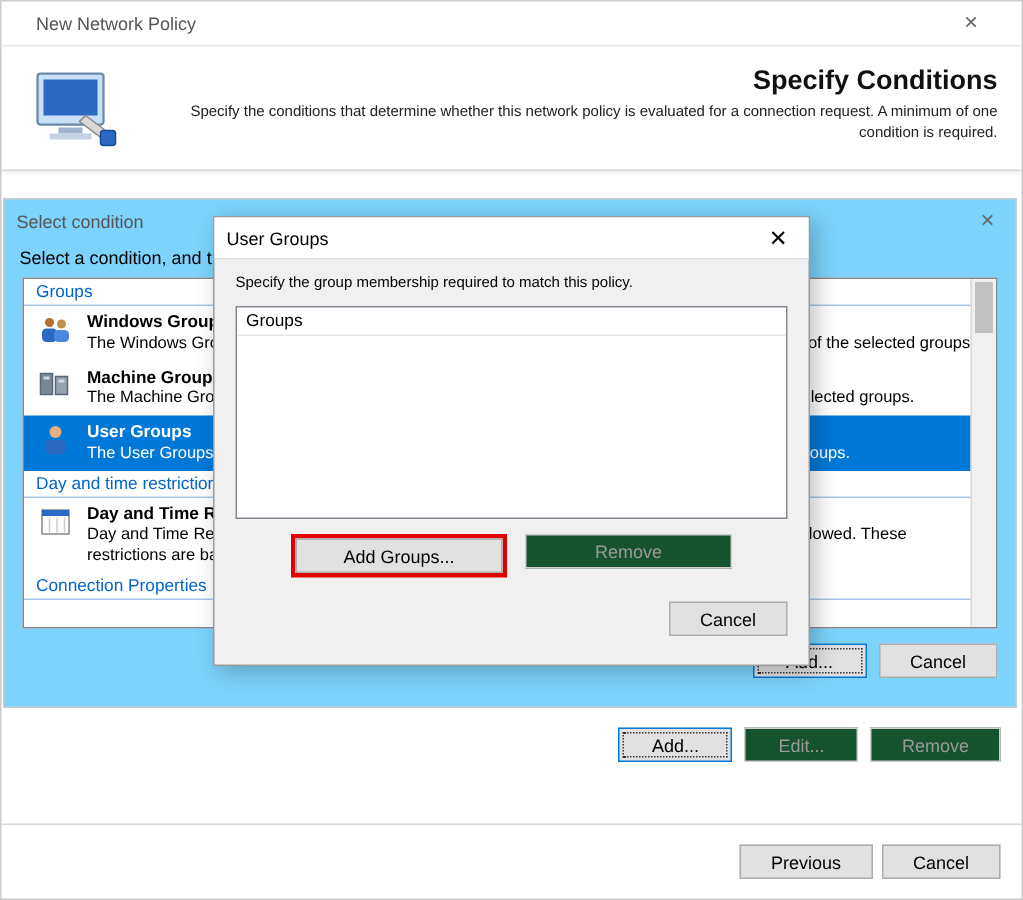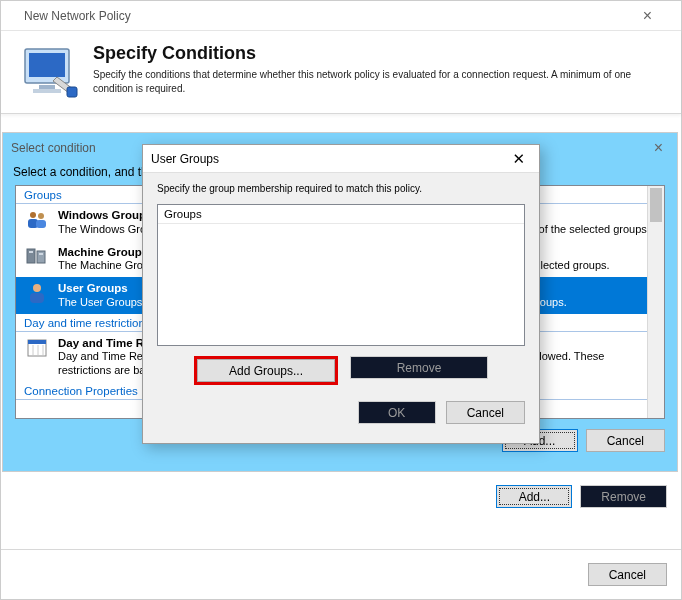--- a/index.html
+++ b/index.html
@@ -31,20 +31,21 @@
     color: #555;
     font-size: 12px;
   }
   .wizard-titlebar .title { flex: 1; }
   .wizard-close { font-size: 16px; color: #666; padding: 0 6px; }
   .wizard-header {
     display: flex;
     padding: 10px 16px 10px 18px;
     border-bottom: 1px solid #d8d8d8;
     box-shadow: 0 2px 3px rgba(0,0,0,0.05);
+    text-align: right;
   }
   .wizard-icon {
     width: 62px; height: 62px;
     flex: 0 0 62px;
     margin-right: 12px;
     display: flex; align-items: center; justify-content: center;
   }
   .wizard-header-text { flex: 1; }
   .wizard-header-text h1 {
     font-size: 18px; font-weight: bold; margin: 2px 0 4px 0; color: #111;
@@ -68,21 +69,21 @@
   .btn {
     min-width: 76px;
     height: 23px;
     background: #e1e1e1;
     border: 1px solid #adadad;
     font-size: 12px;
     color: #000;
     padding: 0 20px;
     display: inline-flex; align-items: center; justify-content: center;
   }
-  .btn.disabled { color: #9a9a9a; border-color: #cfcfcf; background: #0f172a; }
+  .btn.disabled { color: #9a9a9a; border-color: #cfcfcf; background: #14532d; }
   .btn.default { border: 1px solid #0078d7; }
   .btn.focus { outline: 1px dotted #333; outline-offset: -4px; }
 
   
   .cond-dialog {
     position: absolute;
     left: 2px; top: 132px;
     width: 676px; height: 340px;
     border: 1px solid #ccc;
     background: #7dd3fc;
@@ -209,24 +210,26 @@
     <div class="wizard-header-text">
       <h1>Specify Conditions</h1>
       <p>Specify the conditions that determine whether this network policy is evaluated for a connection request. A minimum of one condition is required.</p>
     </div>
   </div>
 
   <div class="wizard-body"></div>
 
   <div class="wiz-midbuttons">
     <div class="btn default focus">Add...</div>
+    <div class="btn disabled">Edit...</div>
     <div class="btn disabled">Remove</div>
   </div>
 
   <div class="wizard-footer">
+    <div class="btn">Previous</div>
     <div class="btn">Cancel</div>
   </div>
 </div>
 
 <div class="cond-dialog">
   <div class="dlg-titlebar">
     <span class="title">Select condition</span>
     <span class="wizard-close">×</span>
   </div>
   <div class="cond-instruction">Select a condition, and then click Add.</div>
@@ -316,17 +319,16 @@
     <div class="ug-list">
       <div class="ug-list-header">Groups</div>
     </div>
     <div class="ug-row">
       <div class="addg-wrap">
         <div class="btn" style="min-width:138px">Add Groups...</div>
       </div>
       <div class="btn disabled" style="min-width:138px">Remove</div>
     </div>
     <div class="ug-bottom">
-      <div class="btn disabled">OK</div>
       <div class="btn">Cancel</div>
     </div>
   </div>
 </div>
 
 </body></html>

